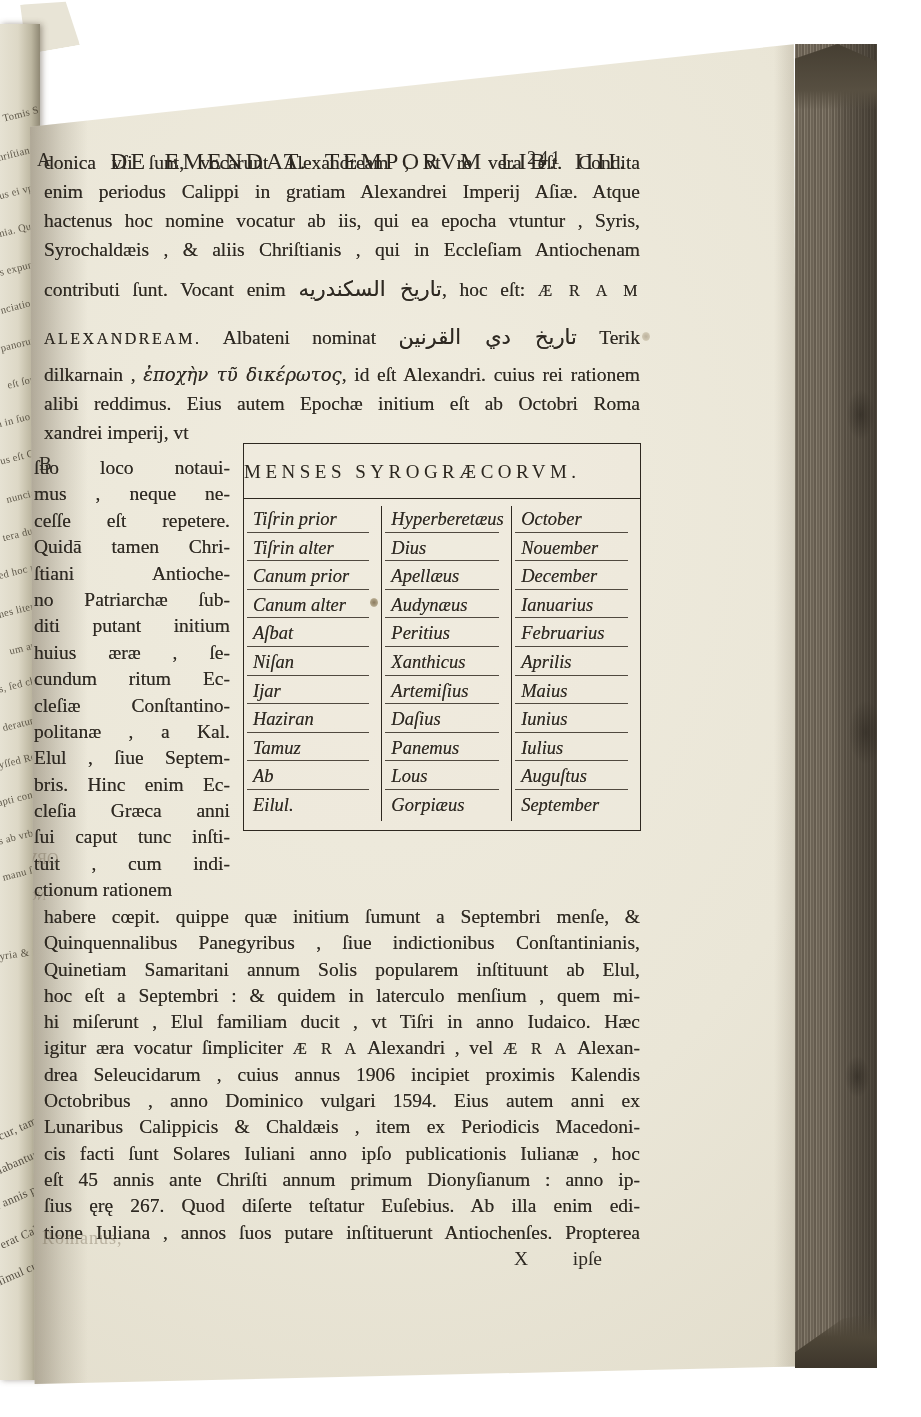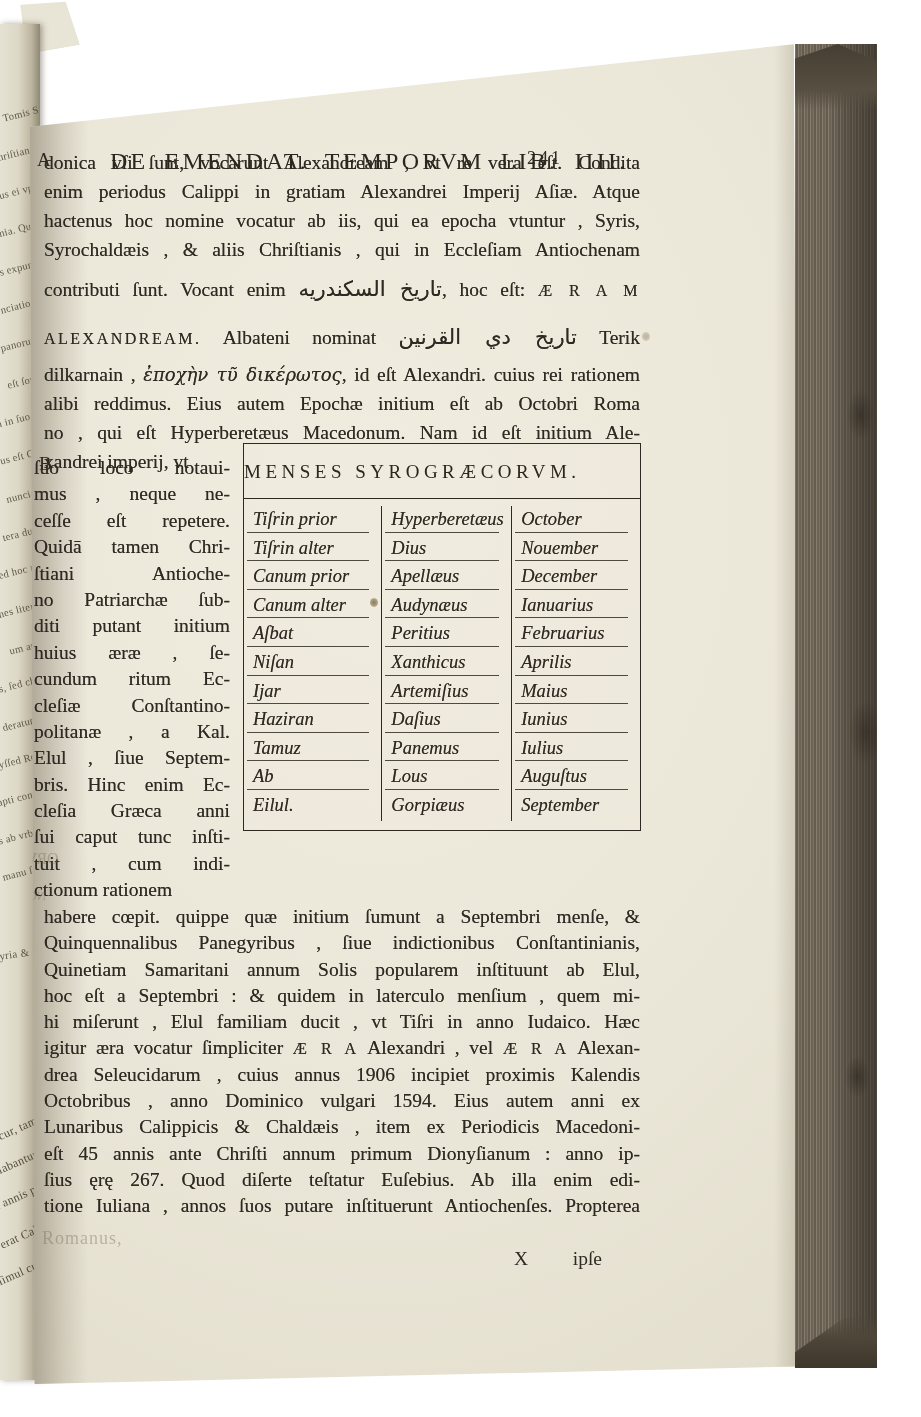--- a/index.html
+++ b/index.html
@@ -146,21 +146,20 @@
 
     <div class="para p1" style="top:116px">
       <span class="bl">donica vſi ſunt, vocarunt Alexandream , vt re vera eſt. Condita</span>
       <span class="bl">enim periodus Calippi in gratiam Alexandrei Imperij Aſiæ. Atque</span>
       <span class="bl">hactenus hoc nomine vocatur ab iis, qui ea epocha vtuntur , Syris,</span>
       <span class="bl">Syrochaldæis , &amp; aliis Chriſtianis , qui in Eccleſiam Antiochenam</span>
       <span class="bl tall"><span>contributi ſunt. Vocant enim</span> <span class="arabic" dir="rtl">تاريخ السكندريه</span><span>, hoc eſt:</span> <span class="sc">Æ R A M</span></span>
       <span class="bl tall"><span class="sc">ALEXANDREAM.</span> <span>Albateni nominat</span> <span class="arabic" dir="rtl">تاريخ دي القرنين</span> <span>Terik</span></span>
       <span class="bl"><span>dilkarnain ,</span> <span class="greek">ἐποχὴν τῦ δικέρωτος</span><span>, id eſt Alexandri. cuius rei rationem</span></span>
       <span class="bl">alibi reddimus. Eius autem Epochæ initium eſt ab Octobri Roma</span>
-      <span class="bl">no , qui eſt Hyperberetæus Macedonum. Nam id eſt initium Ale-</span>
       <span class="bl short">xandrei imperij, vt</span>
     </div>
 
     <div class="leftcol">
       <span class="bl">ſuo loco notaui-</span>
       <span class="bl">mus , neque ne-</span>
       <span class="bl">ceſſe eſt repetere.</span>
       <span class="bl">Quidā tamen Chri-</span>
       <span class="bl">ſtiani Antioche-</span>
       <span class="bl">no Patriarchæ ſub-</span>
@@ -241,20 +240,21 @@
     <div class="para p2" style="top:872px">
       <span class="bl">habere cœpit. quippe quæ initium ſumunt a Septembri menſe, &amp;</span>
       <span class="bl">Quinquennalibus Panegyribus , ſiue indictionibus Conſtantinianis,</span>
       <span class="bl">Quinetiam Samaritani annum Solis popularem inſtituunt ab Elul,</span>
       <span class="bl">hoc eſt a Septembri : &amp; quidem in laterculo menſium , quem mi-</span>
       <span class="bl">hi miſerunt , Elul familiam ducit , vt Tiſri in anno Iudaico. Hæc</span>
       <span class="bl"><span>igitur æra vocatur ſimpliciter</span> <span class="sc">Æ R A</span> <span>Alexandri , vel</span> <span class="sc">Æ R A</span> <span>Alexan-</span></span>
       <span class="bl">drea Seleucidarum , cuius annus 1906 incipiet proximis Kalendis</span>
       <span class="bl">Octobribus , anno Dominico vulgari 1594. Eius autem anni ex</span>
       <span class="bl">Lunaribus Calippicis &amp; Chaldæis , item ex Periodicis Macedoni-</span>
+      <span class="bl">cis facti ſunt Solares Iuliani anno ipſo publicationis Iulianæ , hoc</span>
       <span class="bl">eſt 45 annis ante Chriſti annum primum Dionyſianum : anno ip-</span>
       <span class="bl">ſius ęrę 267. Quod diſerte teſtatur Euſebius. Ab illa enim edi-</span>
       <span class="bl">tione Iuliana , annos ſuos putare inſtituerunt Antiochenſes. Propterea</span>
     </div>
 
     <div class="sigrow">
       <span class="sig-x">X</span>
       <span class="sig-c">ipſe</span>
     </div>
 

